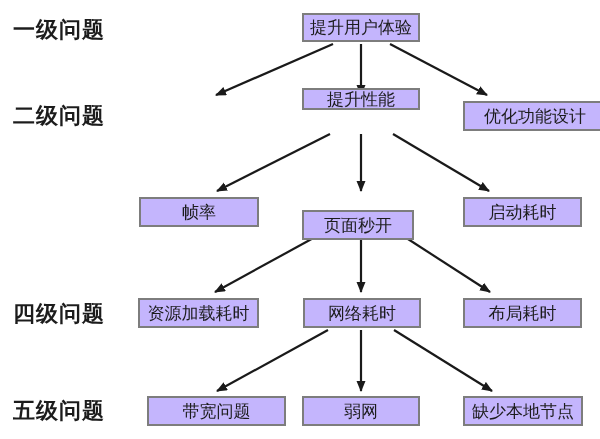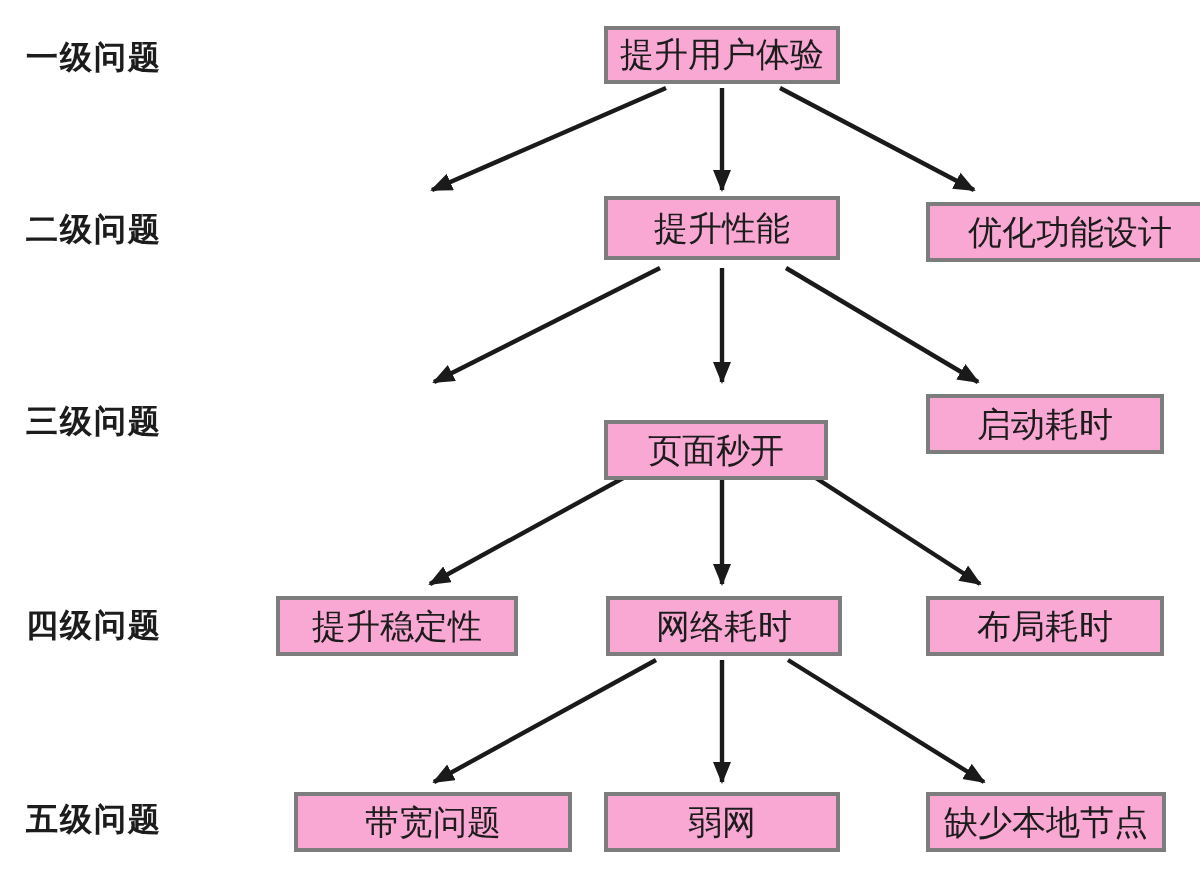--- a/index.html
+++ b/index.html
@@ -12,31 +12,31 @@
   #stage{
     position:relative;
     width:600px;height:439px;
     background:var(--bg);
     font-family:"Liberation Sans","DejaVu Sans",sans-serif;
     overflow:hidden;
   }
   .row-label{
     position:absolute;
     left:13px;
-    font-size:16px;
+    font-size:22px;
     font-weight:700;
     color:var(--text);
     letter-spacing:1px;
     line-height:28px;
     white-space:nowrap;
   }
   .node{
     position:absolute;
     box-sizing:border-box;
-    background:#f9a8d4;
+    background:#c4b5fd;
     border:2px solid var(--border);
     display:flex;
     align-items:center;
     justify-content:center;
     font-size:17px;
     font-weight:500;
     color:var(--text);
     white-space:nowrap;
     text-align:right;
   }
@@ -74,33 +74,33 @@
     <line x1="361" y1="230" x2="361" y2="292" marker-end="url(#ah)"></line>
     <line x1="394" y1="230" x2="490" y2="292" marker-end="url(#ah)"></line>
 
     <line x1="328" y1="330" x2="217" y2="391" marker-end="url(#ah)"></line>
     <line x1="361" y1="330" x2="361" y2="391" marker-end="url(#ah)"></line>
     <line x1="394" y1="330" x2="492" y2="391" marker-end="url(#ah)"></line>
   </svg>
 
   <div class="row-label" style="top:16px">一级问题</div>
   <div class="row-label" style="top:102px">二级问题</div>
-  <div class="row-label" style="top:198px">三级问题</div>
   <div class="row-label" style="top:397px">五级问题</div>
   <div class="row-label" style="top:300px">四级问题</div>
 
   <div class="node" style="left:302px;top:13px;width:118px;height:29px">提升用户体验</div>
 
-  <div class="node" style="left:302px;top:98px;width:118px;height:32px">提升性能</div>
+  <div class="node" style="left:302px;top:88px;width:118px;height:22px">提升性能</div>
   <div class="node" style="left:463px;top:101px;width:144px;height:30px">优化功能设计</div>
 
+  <div class="node" style="left:139px;top:197px;width:120px;height:30px">帧率</div>
   <div class="node" style="left:302px;top:210px;width:112px;height:30px">页面秒开</div>
   <div class="node" style="left:463px;top:197px;width:119px;height:30px">启动耗时</div>
 
-  <div class="node" style="left:138px;top:298px;width:121px;height:30px">提升稳定性</div>
+  <div class="node" style="left:138px;top:298px;width:121px;height:30px">资源加载耗时</div>
   <div class="node" style="left:303px;top:298px;width:118px;height:30px">网络耗时</div>
   <div class="node" style="left:463px;top:298px;width:119px;height:30px">布局耗时</div>
 
   <div class="node" style="left:147px;top:396px;width:139px;height:30px">带宽问题</div>
   <div class="node" style="left:302px;top:396px;width:118px;height:30px">弱网</div>
   <div class="node" style="left:463px;top:396px;width:120px;height:30px">缺少本地节点</div>
 
 </div>
 
 </body></html>

